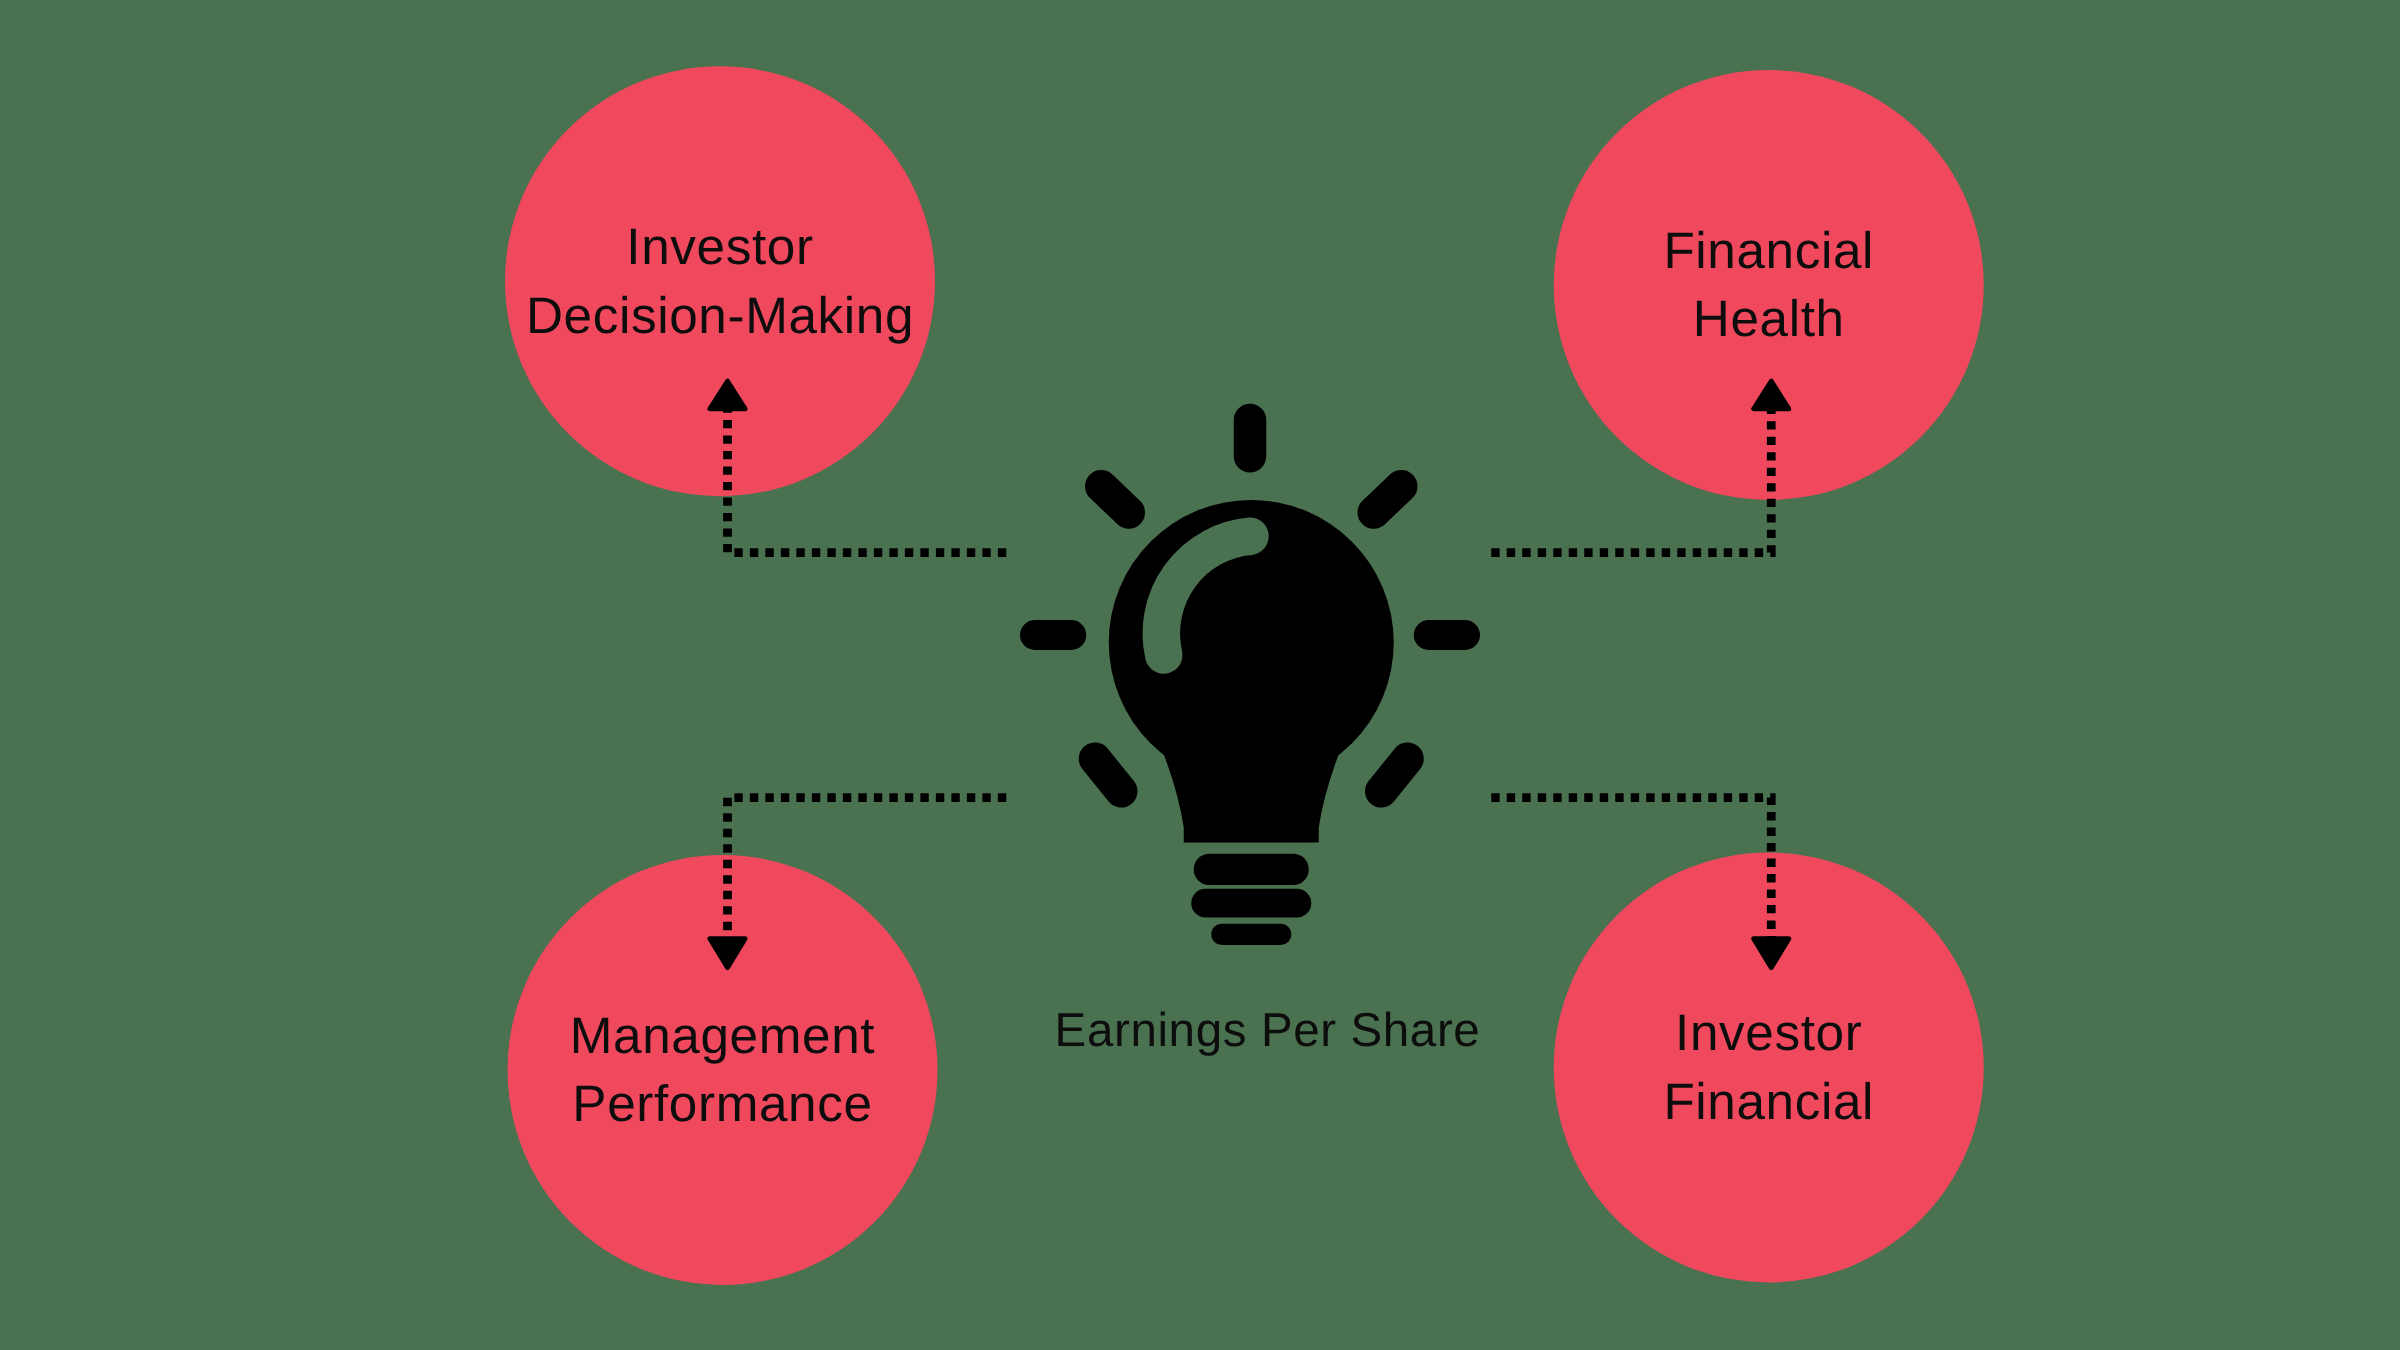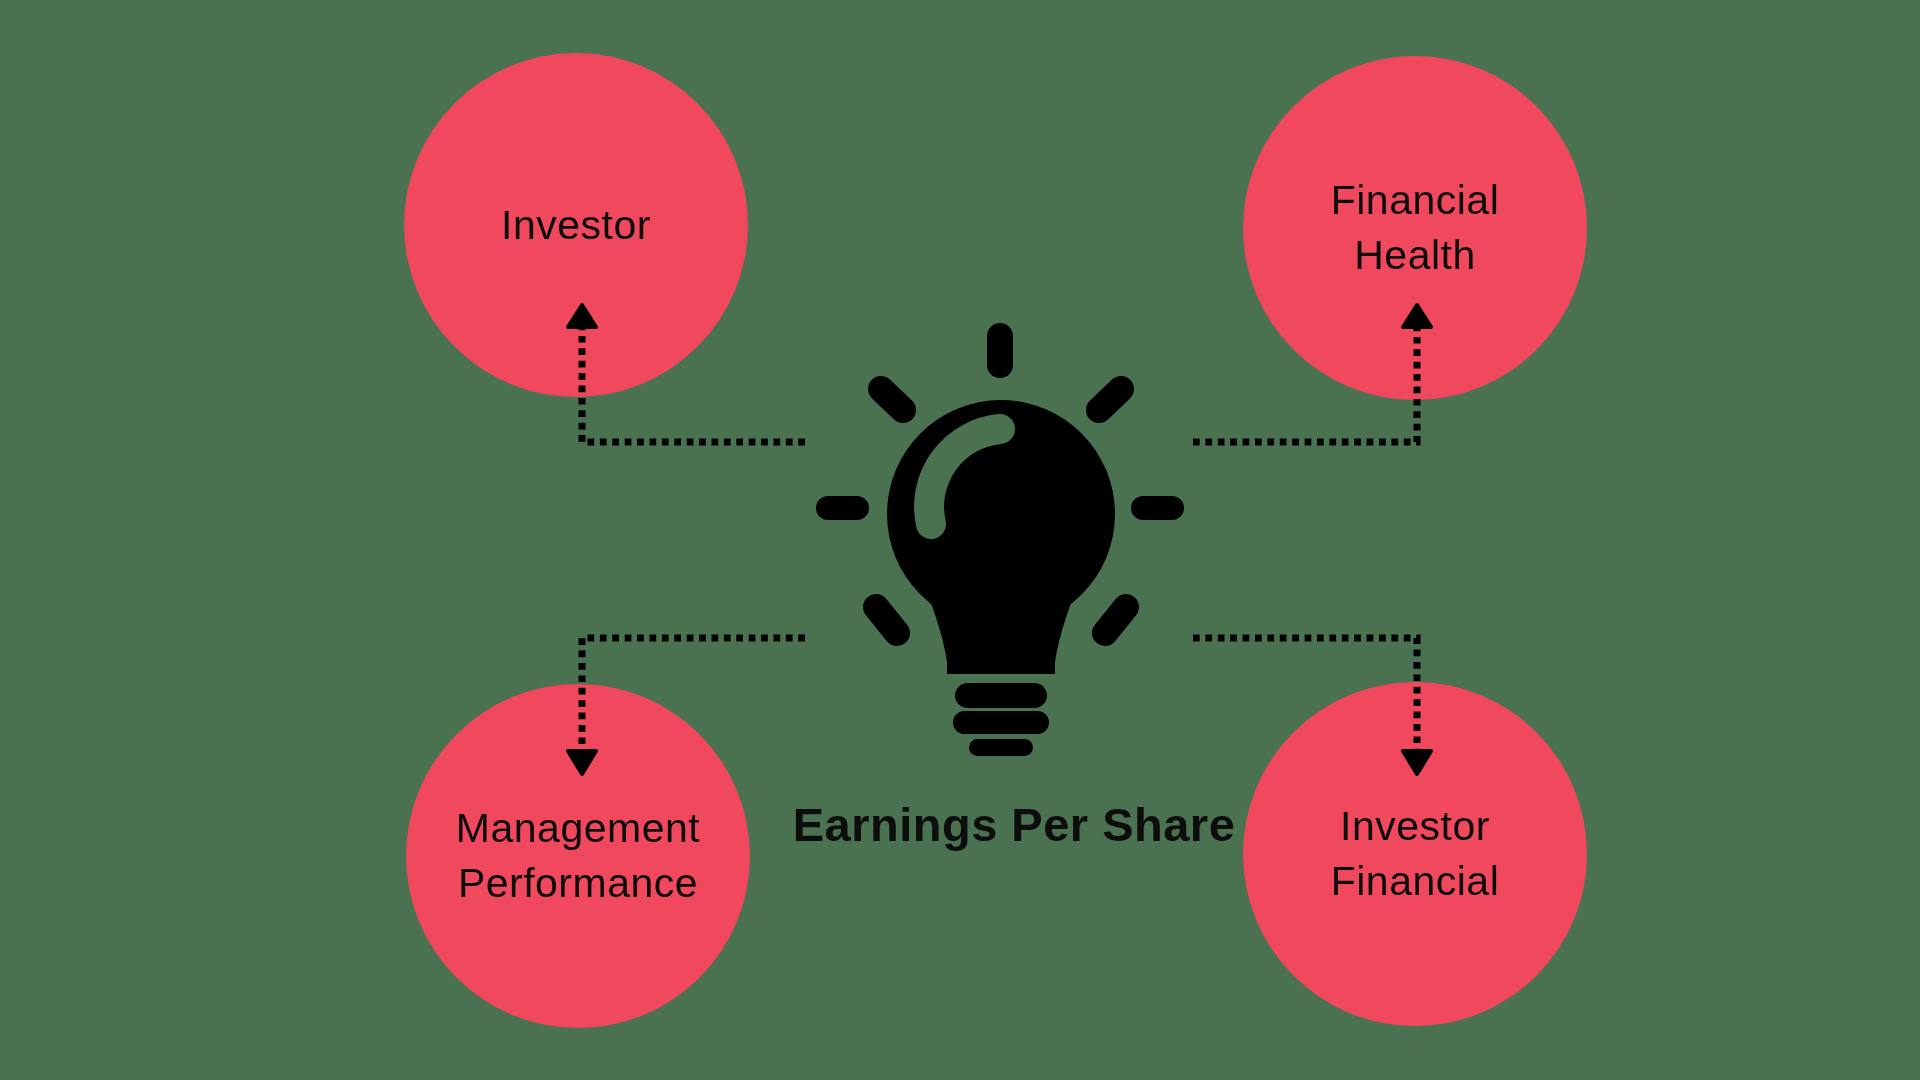--- a/index.html
+++ b/index.html
@@ -76,36 +76,37 @@
     stroke-width: 30;
     stroke-linecap: round;
     fill: none;
   }
   .center-label {
     position: absolute;
     left: 764px;
     top: 797px;
     width: 500px;
     text-align: center;
-    font-size: 47px;
+    font-size: 38px;
     line-height: 56px;
-    font-weight: 700;
+    font-weight: 400;
     color: var(--text);
     letter-spacing: 0.5px;
     white-space: nowrap;
   }
 </style>
 </head>
 <body>
 
 <div class="canvas">
 
   <div class="node node-tl">
     <div class="node-label">
       <span>Investor</span>
+      <span>Decision-Making</span>
     </div>
   </div>
 
   <div class="node node-bl">
     <div class="node-label">
       <span>Management</span>
       <span>Performance</span>
     </div>
   </div>
 

